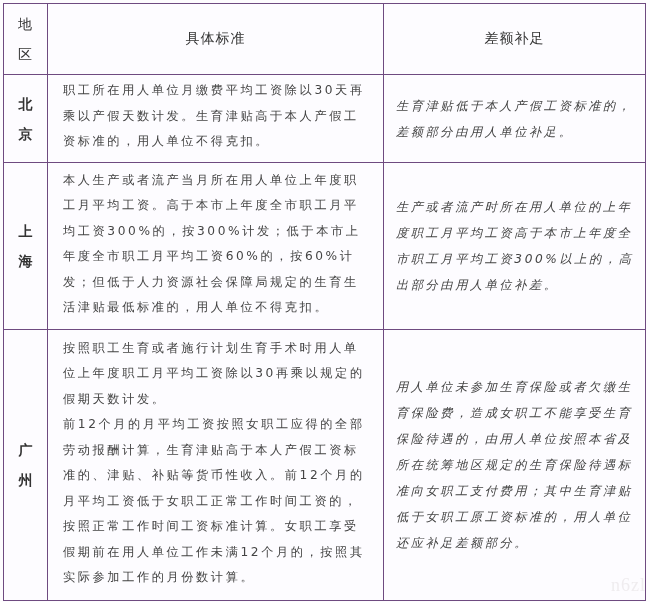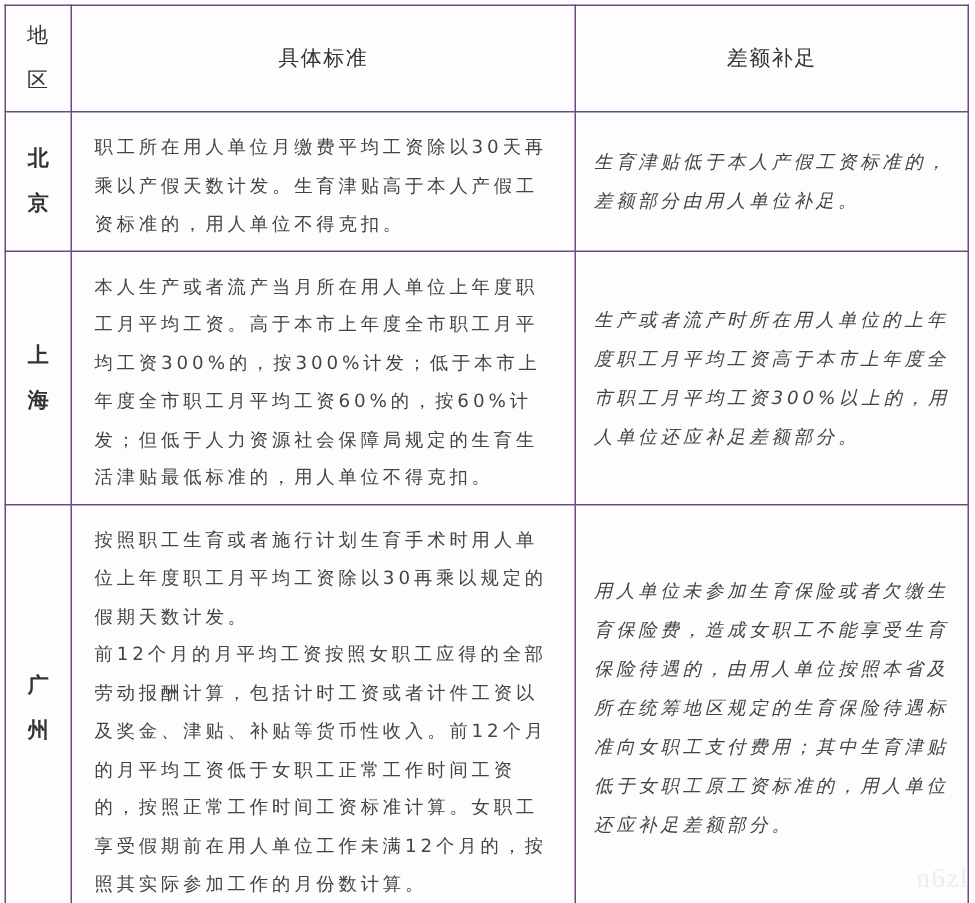--- a/index.html
+++ b/index.html
@@ -9,21 +9,21 @@
                  width: 642px; table-layout: fixed; background: #fdfcff; }
   table.policy td, table.policy th { border: 1px solid #6e4a80; vertical-align: middle; }
   col.c-region { width: 44px; }
   col.c-std { width: 336px; }
   col.c-diff { width: 262px; }
   th { font-weight: normal; font-size: 14px; color: #333; height: 68px; letter-spacing: 1px; }
   th.region-h { font-size: 14px; line-height: 30px; }
   th.region-h span { display: block; text-align: center; }
   td.region { text-align: center; font-size: 14px; font-weight: bold; color: #333; line-height: 30px; }
   td.region span { display: block; }
-  td.std { padding: 11px 10px 4px 15px; font-size: 12.2px; line-height: 25.5px; letter-spacing: 2.6px; color: #444; }
+  td.std { padding: 0 10px 4px 15px; font-size: 12.2px; line-height: 25.5px; letter-spacing: 2.6px; color: #444; }
   td.diff { padding: 4px 10px 4px 12px; font-size: 12.2px; line-height: 26px; letter-spacing: 2.6px; color: #444; font-style: italic; }
   td.std p, td.diff p { margin: 0; }
   .watermark { position: absolute; right: 4px; bottom: 6px; font-family: Liberation Serif, serif;
                font-size: 18px; color: #efecef; letter-spacing: 1px; }
 </style>
 </head>
 <body>
 
 <table class="policy">
   <colgroup>
@@ -54,31 +54,31 @@
   </tr>
   <tr style="height:167px">
     <td class="region">
       <span>上</span>
       <span>海</span>
     </td>
     <td class="std">
       <p>本人生产或者流产当月所在用人单位上年度职工月平均工资。高于本市上年度全市职工月平均工资300%的，按300%计发；低于本市上年度全市职工月平均工资60%的，按60%计发；但低于人力资源社会保障局规定的生育生活津贴最低标准的，用人单位不得克扣。</p>
     </td>
     <td class="diff">
-      <p>生产或者流产时所在用人单位的上年度职工月平均工资高于本市上年度全市职工月平均工资300%以上的，用人单位还应补足差额部分。</p>
+      <p>生产或者流产时所在用人单位的上年度职工月平均工资高于本市上年度全市职工月平均工资300%以上的，高出部分由用人单位补差。</p>
     </td>
   </tr>
   <tr style="height:271px">
     <td class="region">
       <span>广</span>
       <span>州</span>
     </td>
     <td class="std">
       <p>按照职工生育或者施行计划生育手术时用人单位上年度职工月平均工资除以30再乘以规定的假期天数计发。</p>
-      <p>前12个月的月平均工资按照女职工应得的全部劳动报酬计算，包括计时工资或者计件工资以及奖金、津贴、补贴等货币性收入。前12个月的月平均工资低于女职工正常工作时间工资的，按照正常工作时间工资标准计算。女职工享受假期前在用人单位工作未满12个月的，按照其实际参加工作的月份数计算。</p>
+      <p>前12个月的月平均工资按照女职工应得的全部劳动报酬计算，生育津贴高于本人产假工资标准的、津贴、补贴等货币性收入。前12个月的月平均工资低于女职工正常工作时间工资的，按照正常工作时间工资标准计算。女职工享受假期前在用人单位工作未满12个月的，按照其实际参加工作的月份数计算。</p>
     </td>
     <td class="diff">
       <p>用人单位未参加生育保险或者欠缴生育保险费，造成女职工不能享受生育保险待遇的，由用人单位按照本省及所在统筹地区规定的生育保险待遇标准向女职工支付费用；其中生育津贴低于女职工原工资标准的，用人单位还应补足差额部分。</p>
     </td>
   </tr>
 </tbody>
   </table>
 
 <div class="watermark">n6zl</div>
 

